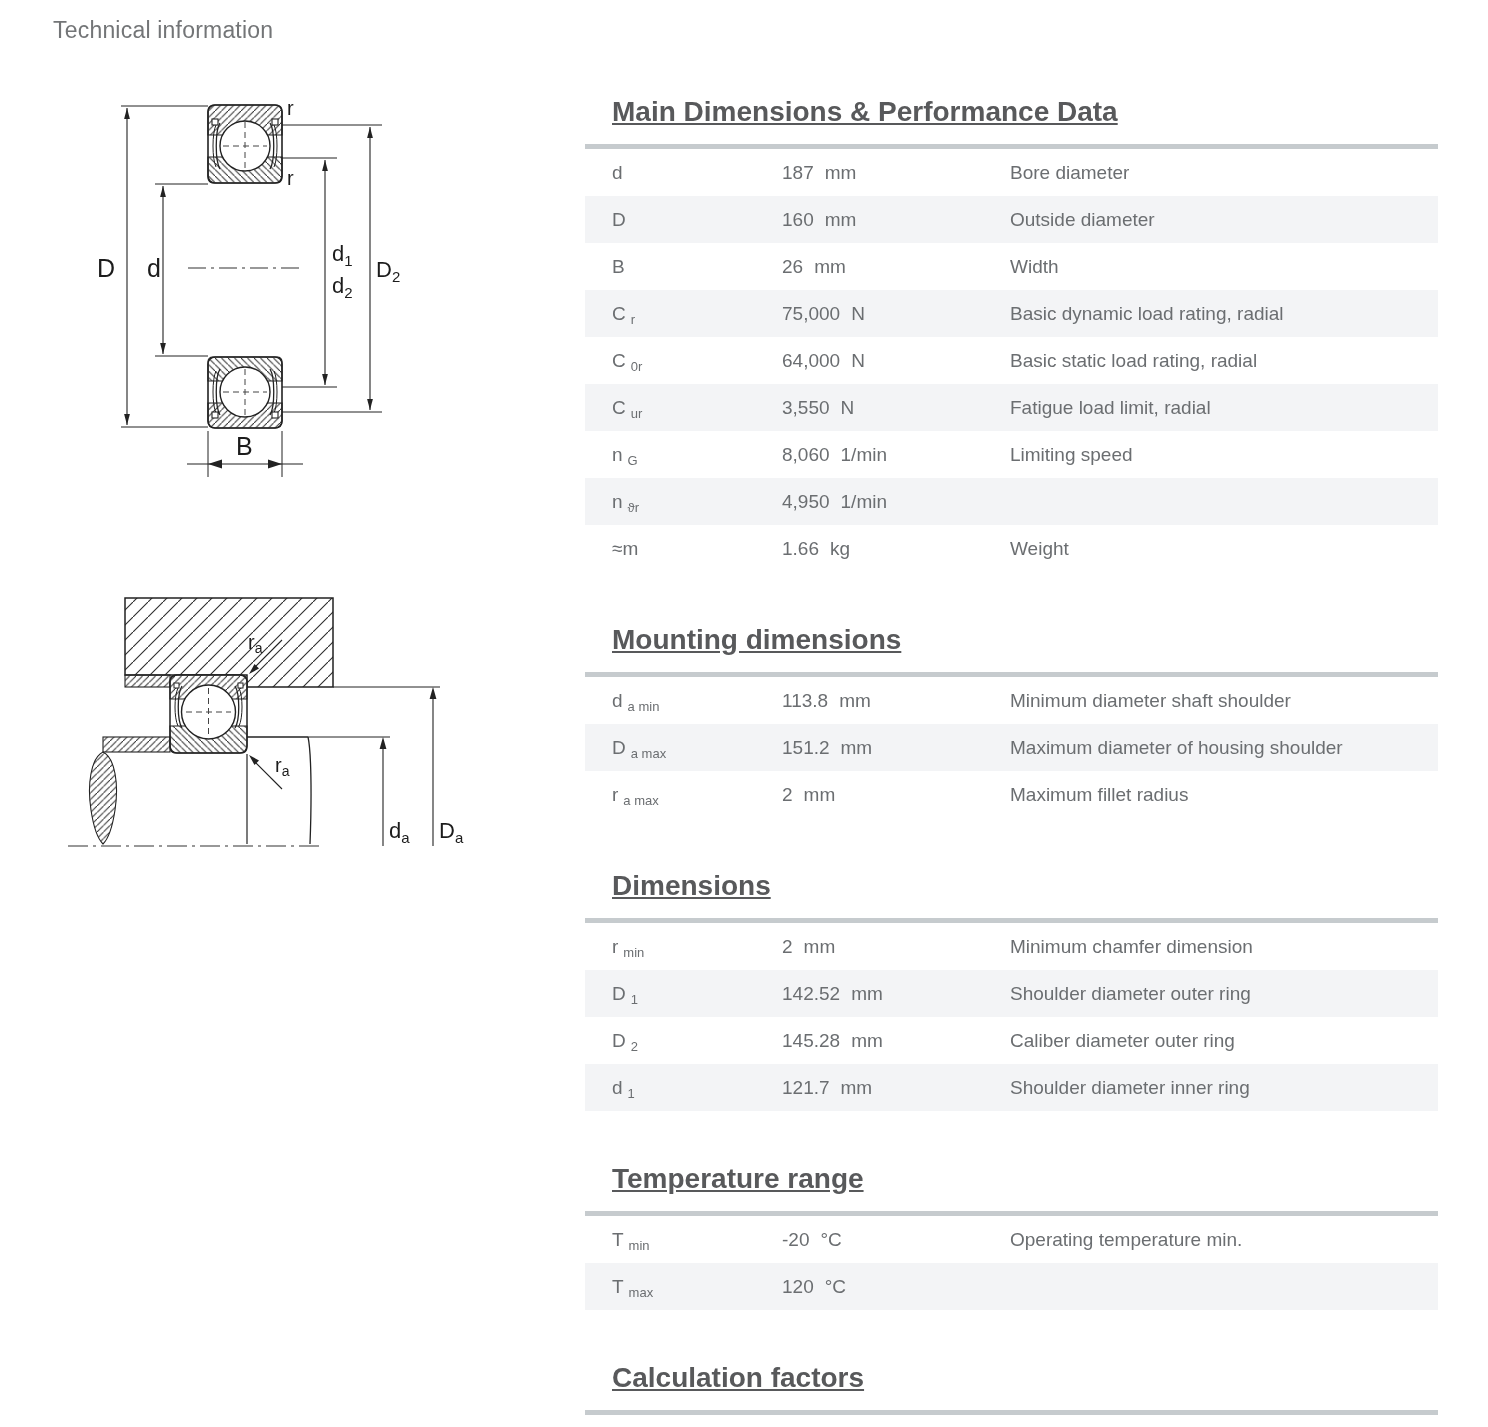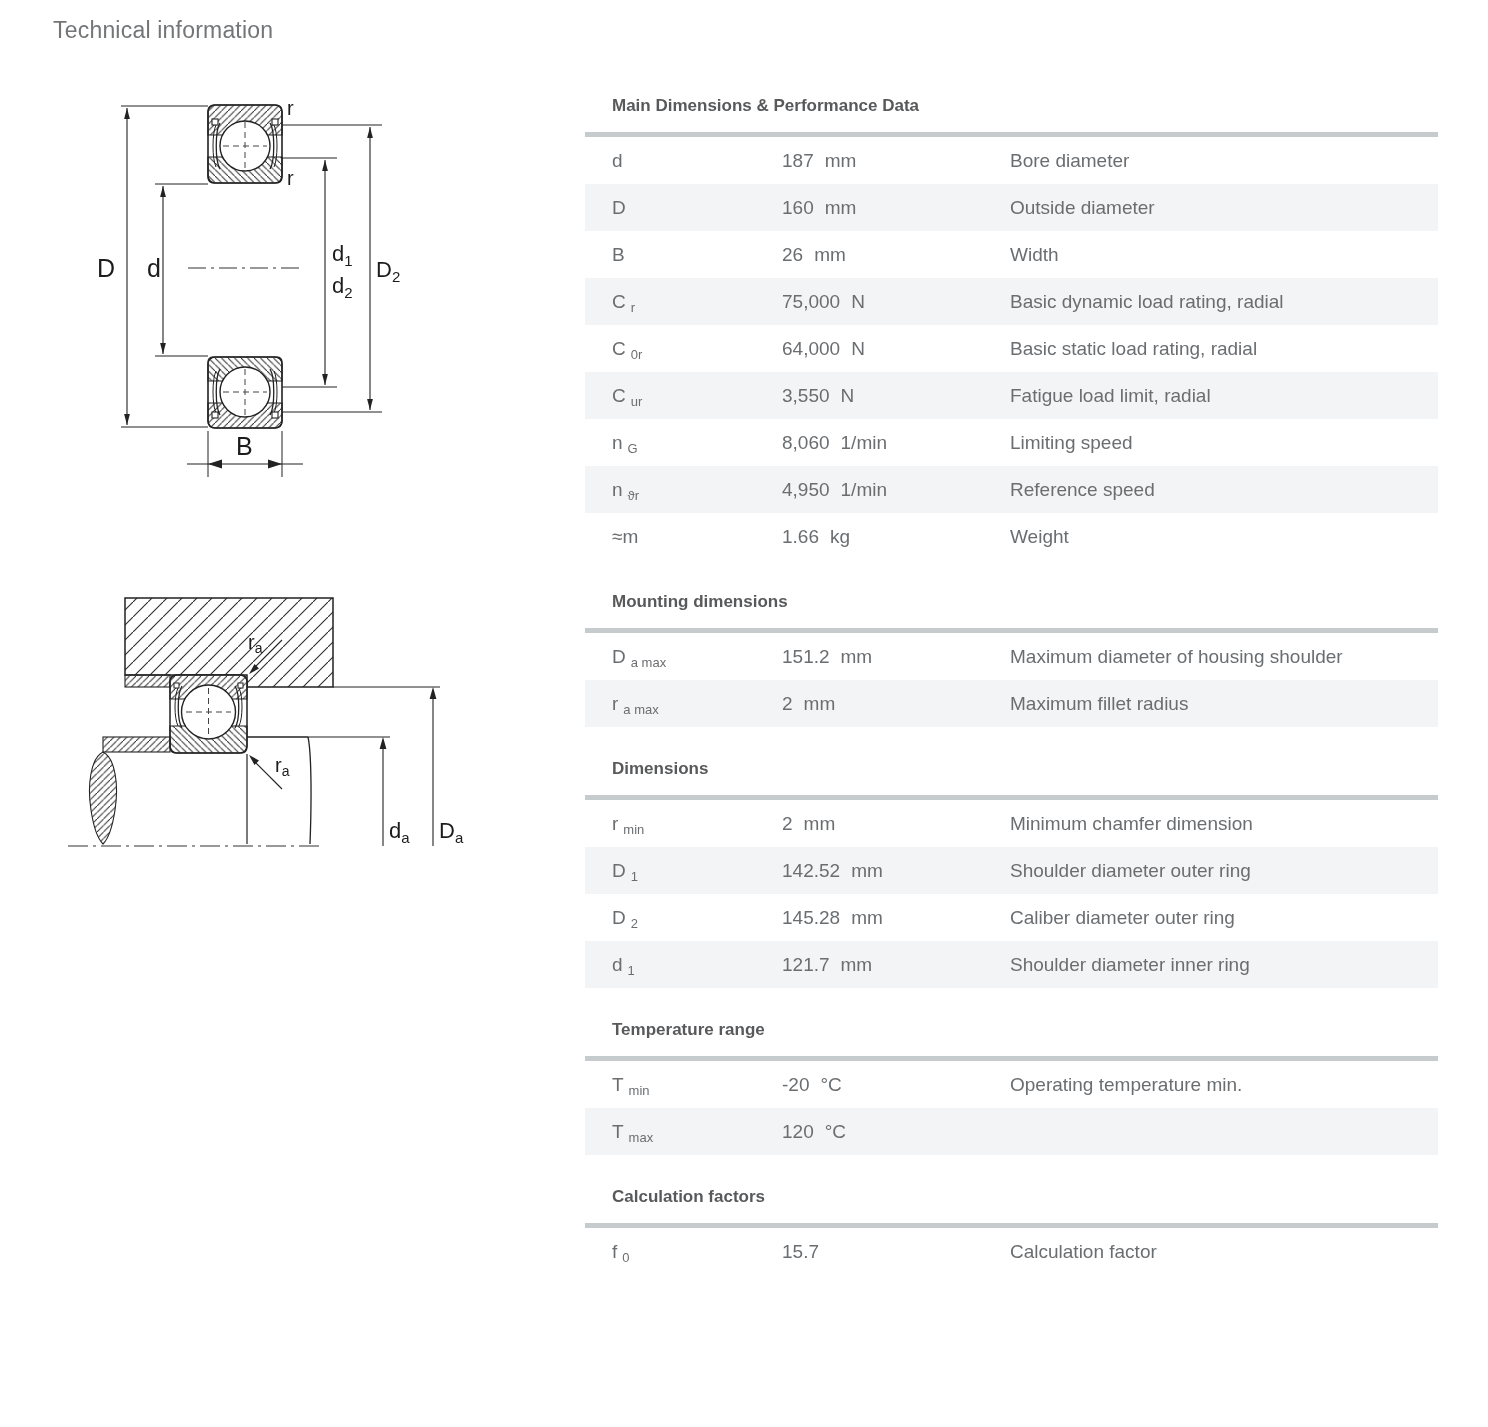--- a/index.html
+++ b/index.html
@@ -2,23 +2,23 @@
 <html><head>
 <meta charset="utf-8">
 <style>
   html,body{margin:0;padding:0;background:#ffffff;}
   body{font-family:"Liberation Sans",sans-serif;}
   .page{position:relative;width:1488px;height:1427px;background:#fff;overflow:hidden;padding-left:25px;}
   .title{position:absolute;left:53px;top:17px;margin:0;font-size:23px;font-weight:400;color:#737577;letter-spacing:.2px;}
   .drawing-1{position:absolute;left:85px;top:85px;}
   .drawing-2{position:absolute;left:58px;top:572px;}
   .tables{position:absolute;left:585px;top:96px;width:853px;}
-  .sec{margin-top:32px;}
+  .sec{margin-top:52px;}
   .sec:first-child{margin-top:0;}
-  .sec-title{margin:0 0 16px 27px;font-size:17px;font-weight:700;color:#58595b;}
+  .sec-title{margin:0 0 16px 27px;font-size:28px;font-weight:700;color:#58595b;text-decoration:underline;}
   .sec-rule{height:5px;background:#c6cbce;}
   .data-row{display:grid;grid-template-columns:170px 228px 1fr;align-items:center;height:47px;padding-left:27px;font-size:19px;color:#6b6e71;}
   .data-row:nth-child(even){background:#f3f4f6;}
   .sym-sub{font-size:13px;margin-left:5px;position:relative;top:4px;}
   .val-unit{margin-left:11px;}
   .val-unit:empty{display:none;}
   svg text{font-family:"Liberation Sans",sans-serif;fill:#1c1c1c;}
 </style>
 </head>
 <body>
@@ -227,35 +227,39 @@
 
   <div class="data-row">
     <div class="cell sym"><span class="sym-main">n</span><span class="sym-sub">G</span></div>
     <div class="cell val"><span class="val-num">8,060</span><span class="val-unit">1/min</span></div>
     <div class="cell desc">Limiting speed</div>
   </div>
 
   <div class="data-row">
     <div class="cell sym"><span class="sym-main">n</span><span class="sym-sub">ϑr</span></div>
     <div class="cell val"><span class="val-num">4,950</span><span class="val-unit">1/min</span></div>
-    <div class="cell desc">Reference speed</div>
   </div>
 
   <div class="data-row">
     <div class="cell sym"><span class="sym-main">≈m</span><span class="sym-sub"></span></div>
     <div class="cell val"><span class="val-num">1.66</span><span class="val-unit">kg</span></div>
     <div class="cell desc">Weight</div>
   </div>
 </div>
   </section>
 
   <section class="sec">
     <h2 class="sec-title">Mounting dimensions</h2>
     <div class="sec-rule"></div>
     <div class="rows">
+  <div class="data-row">
+    <div class="cell sym"><span class="sym-main">d</span><span class="sym-sub">a min</span></div>
+    <div class="cell val"><span class="val-num">113.8</span><span class="val-unit">mm</span></div>
+    <div class="cell desc">Minimum diameter shaft shoulder</div>
+  </div>
 
   <div class="data-row">
     <div class="cell sym"><span class="sym-main">D</span><span class="sym-sub">a max</span></div>
     <div class="cell val"><span class="val-num">151.2</span><span class="val-unit">mm</span></div>
     <div class="cell desc">Maximum diameter of housing shoulder</div>
   </div>
 
   <div class="data-row">
     <div class="cell sym"><span class="sym-main">r</span><span class="sym-sub">a max</span></div>
     <div class="cell val"><span class="val-num">2</span><span class="val-unit">mm</span></div>

